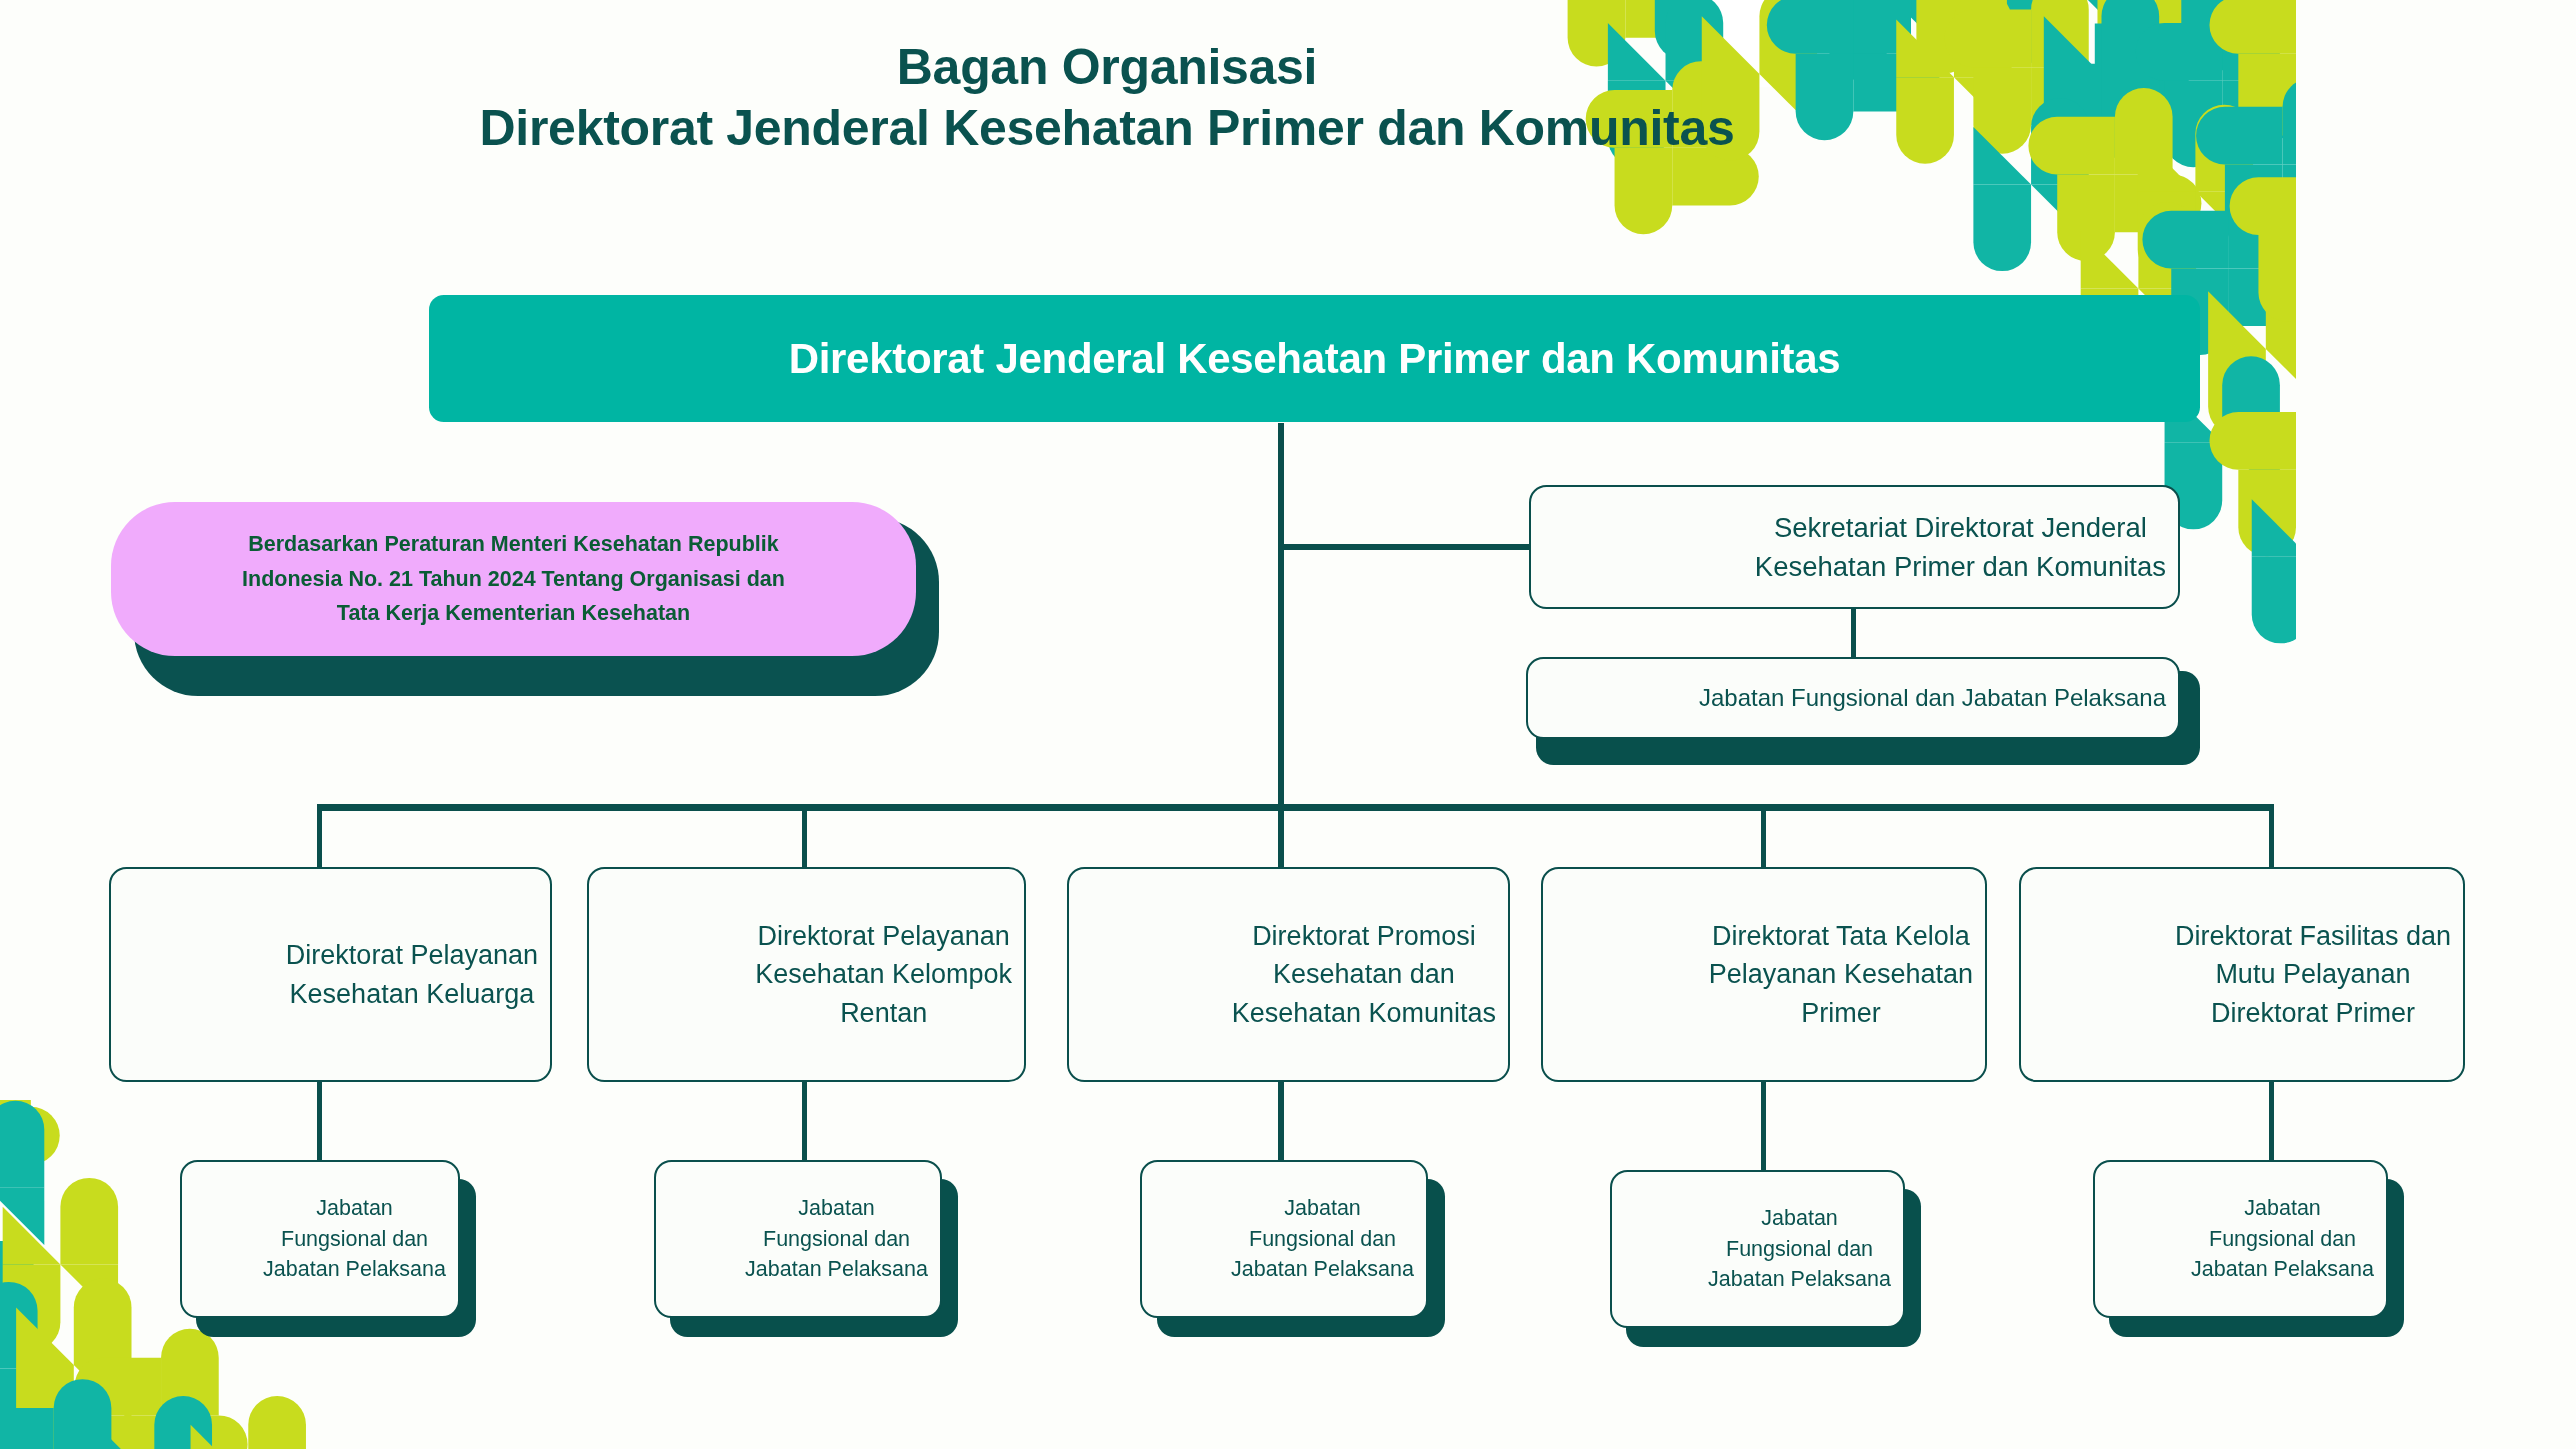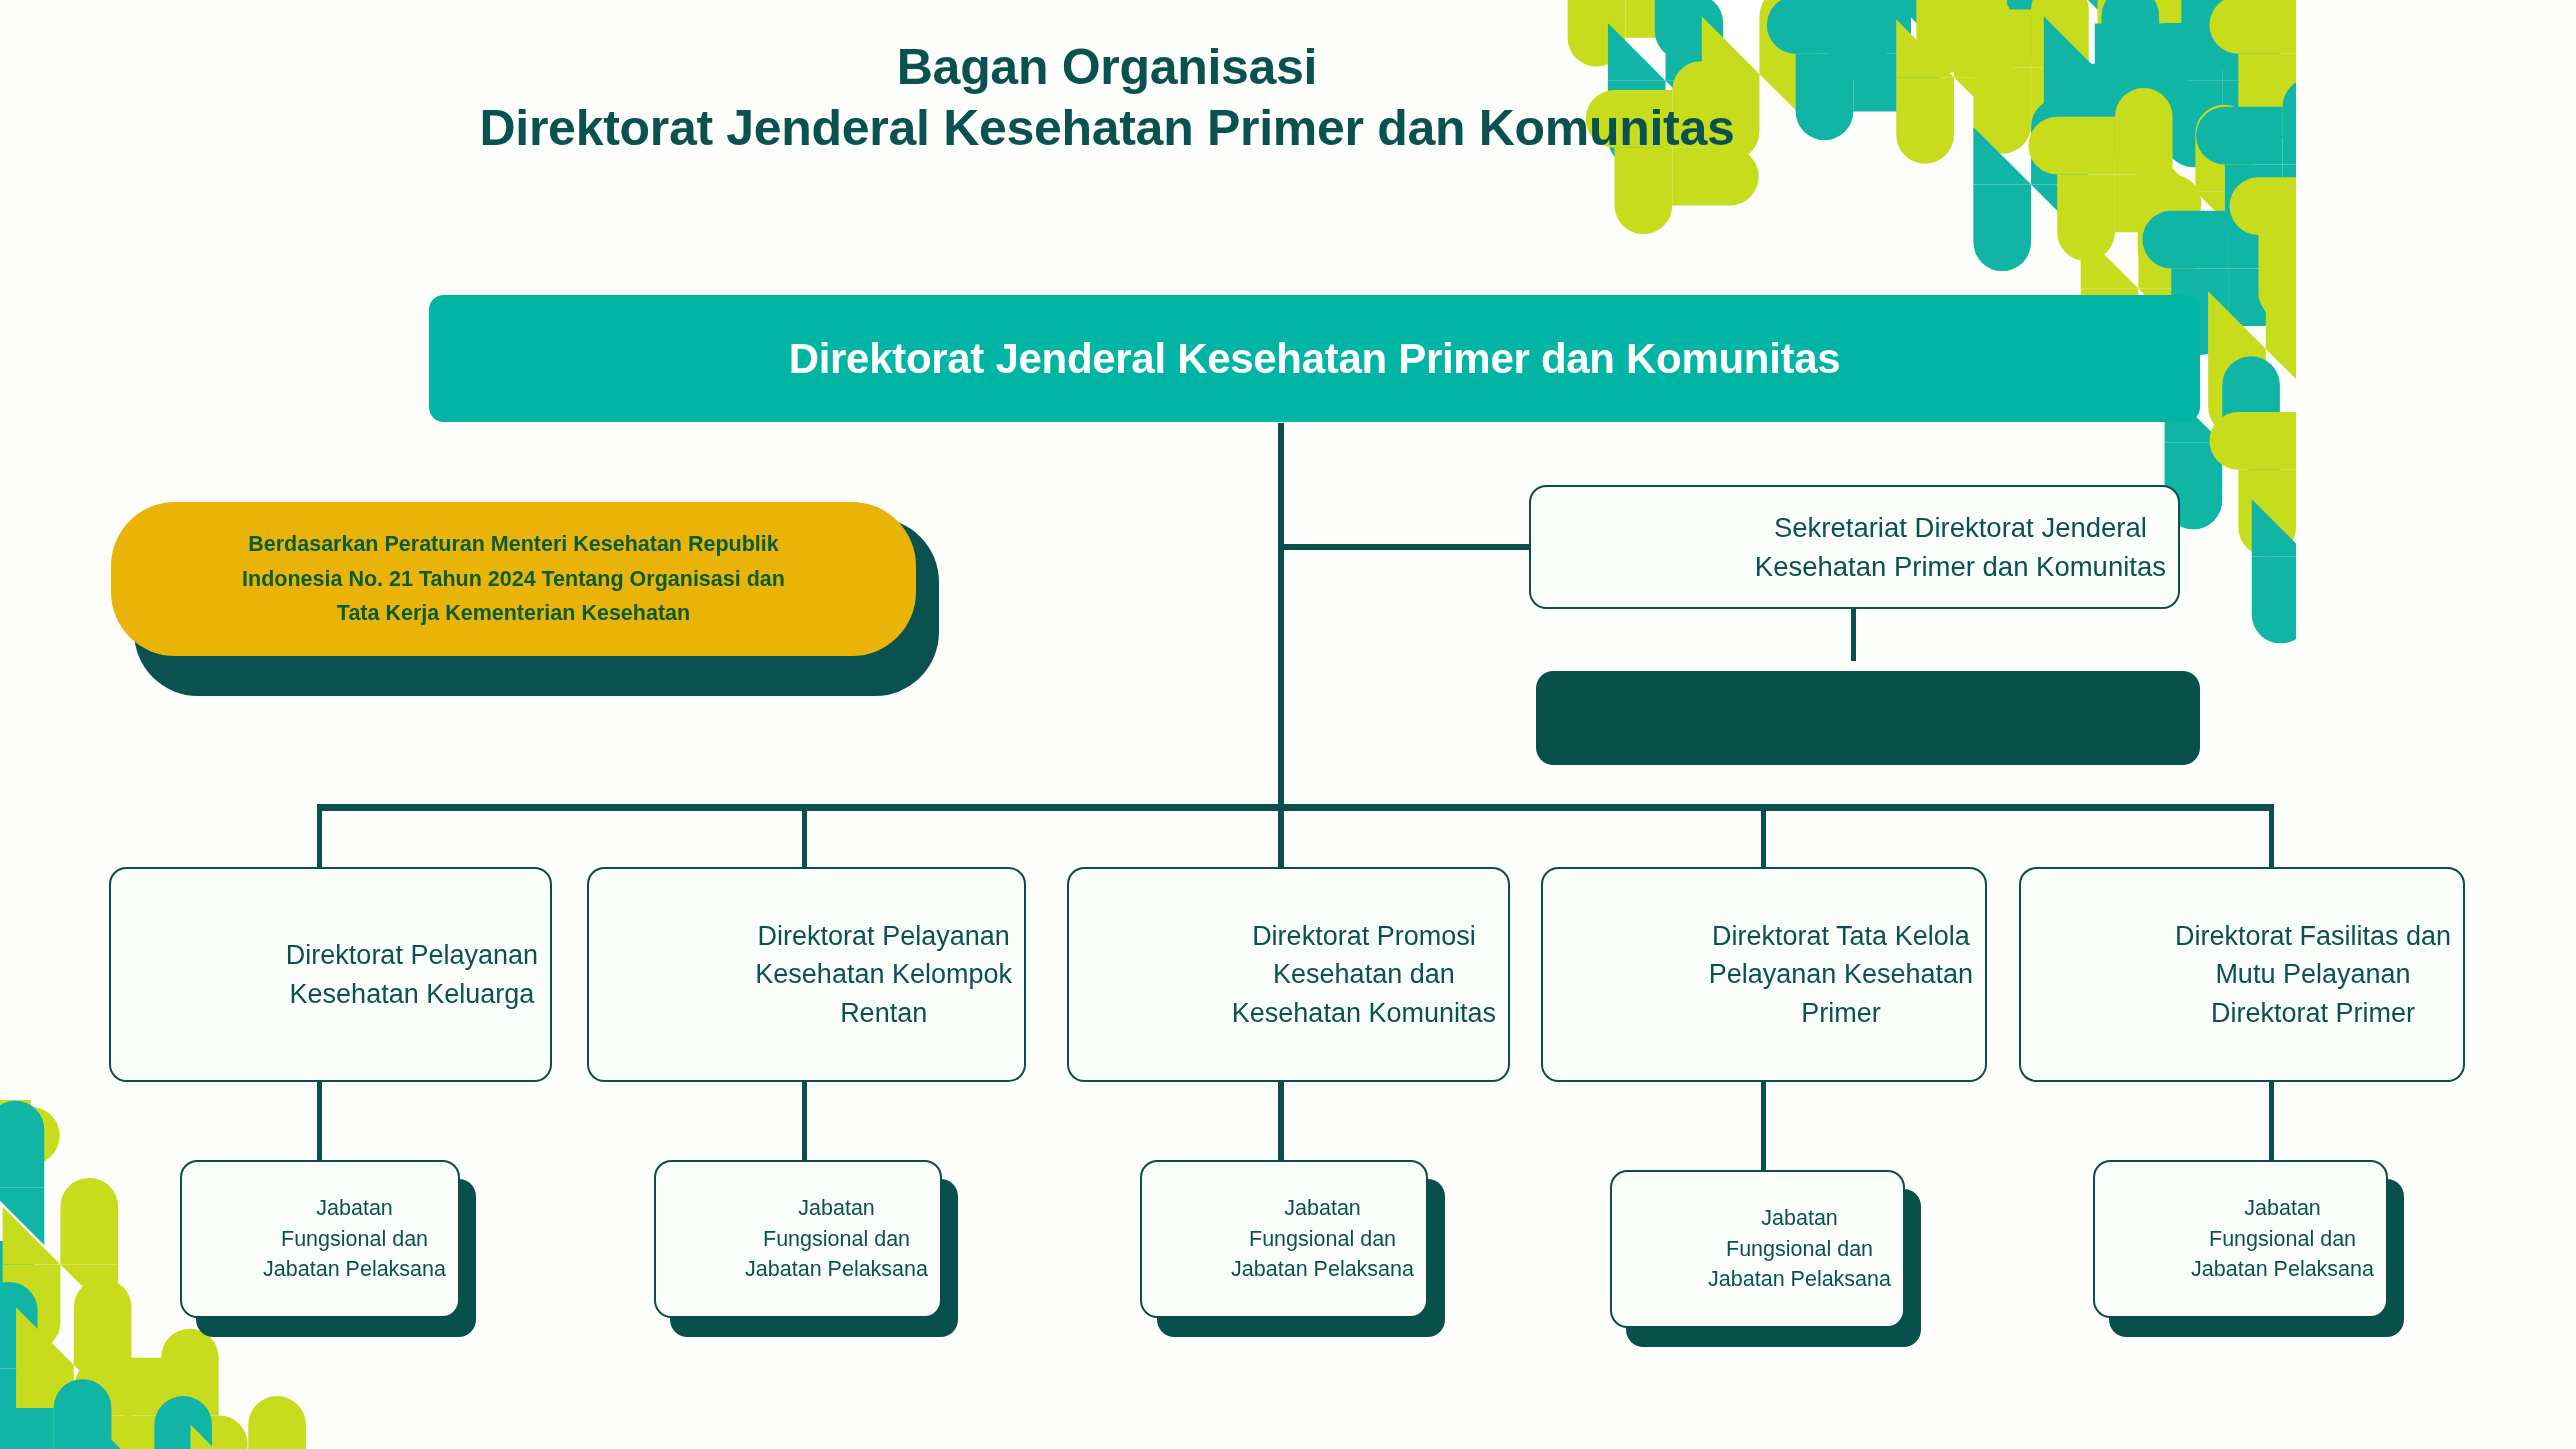--- a/index.html
+++ b/index.html
@@ -69,21 +69,21 @@
     color:#ffffff;font-size:42px;font-weight:bold;letter-spacing:-0.3px;
   }
 
   
   #note-shadow{
     position:absolute;left:134px;top:518px;width:805px;height:178px;
     background:#0a5250;border-radius:64px;z-index:3;
   }
   #note-node{
     position:absolute;left:111px;top:502px;width:805px;height:154px;
-    background:#eab308;border-radius:64px;
+    background:#f0abfc;border-radius:64px;
     display:flex;align-items:center;justify-content:center;z-index:5;
   }
   #note-node .txt{
     color:#0a5c35;font-size:21.5px;font-weight:bold;line-height:1.62;
     padding:0 31px;text-align:center;
   }
 
   
   #sec-node{left:1529px;top:485px;width:651px;height:124px;}
   #sec-node .txt{font-size:27.5px;}
@@ -236,20 +236,23 @@
     </span>
   </div>
 
   <div class="node" id="sec-node">
     <span class="txt">
       <span>Sekretariat Direktorat Jenderal</span><br>
       <span>Kesehatan Primer dan Komunitas</span>
     </span>
   </div>
   <div class="shadow" id="sec-jab-shadow"></div>
+  <div class="node" id="sec-jab-node">
+    <span class="txt">Jabatan Fungsional dan Jabatan Pelaksana</span>
+  </div>
 
   <div class="node dir" id="dir-0">
     <span class="txt">
       <span>Direktorat Pelayanan</span><br>
       <span>Kesehatan Keluarga</span>
     </span>
   </div>
   <div class="node dir" id="dir-1">
     <span class="txt">
       <span>Direktorat Pelayanan</span><br>

